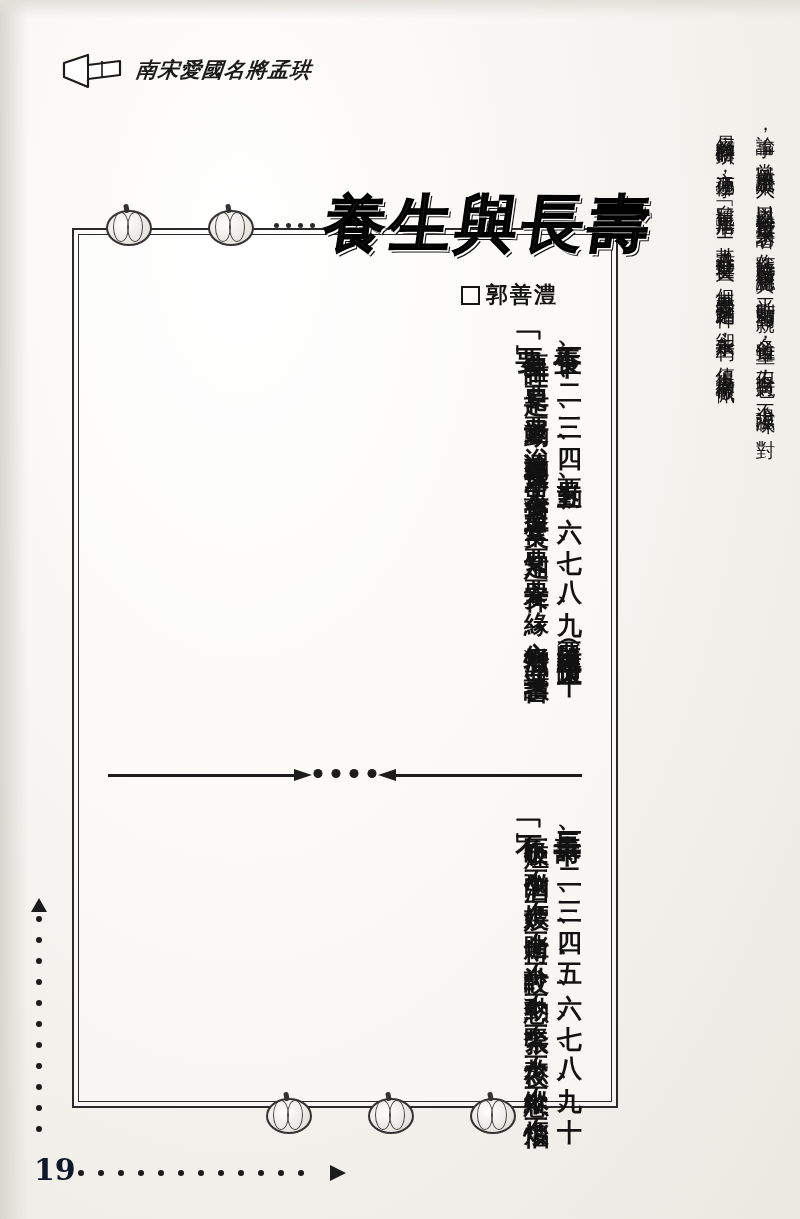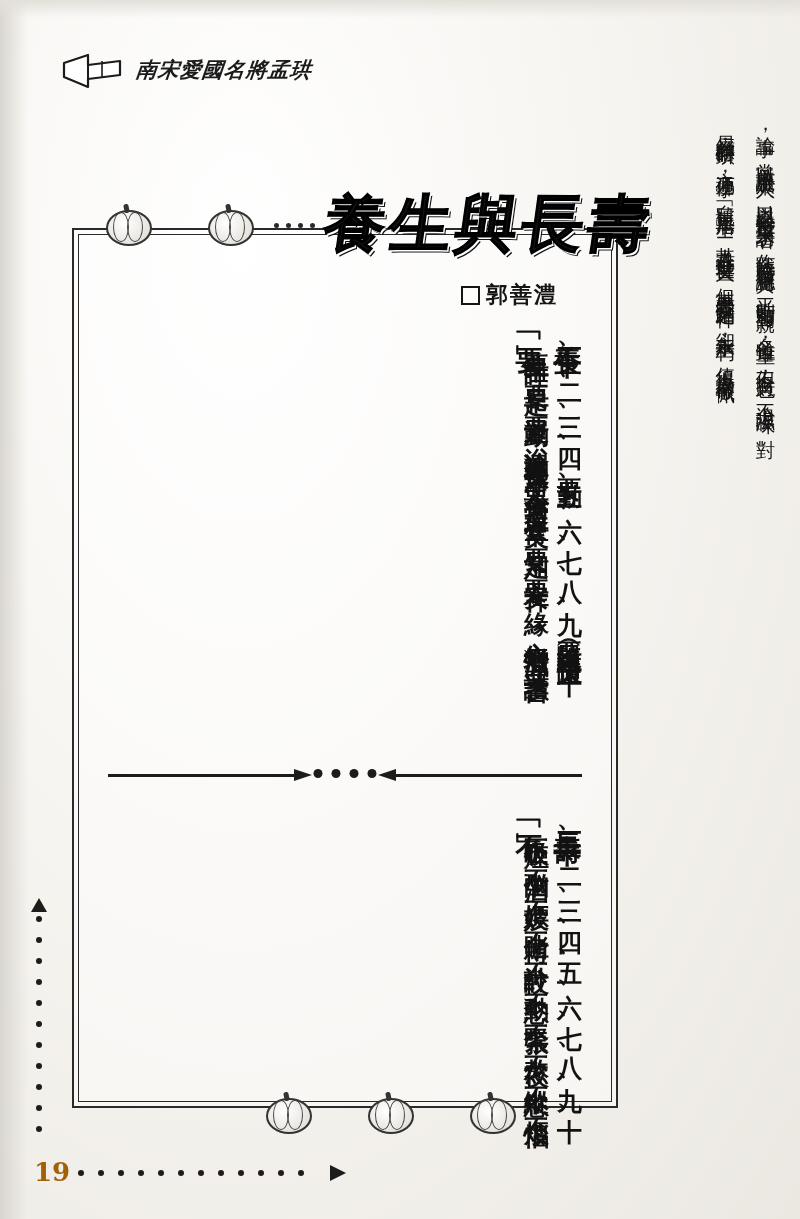--- a/index.html
+++ b/index.html
@@ -325,23 +325,23 @@
     width: 6px; height: 6px;
     border-radius: 50%;
     background: #1c1c1c;
     display: block;
   }
   #page-number {
     position: absolute;
     left: 34px;
     bottom: 32px;
     font-family: "DejaVu Serif", "Liberation Serif", serif;
-    font-size: 26px;
+    font-size: 30px;
     font-weight: bold;
-    color: #a16207;
+    color: #0f172a;
   }
   #footer-rule {
     position: absolute;
     left: 78px;
     bottom: 40px;
     width: 260px;
     height: 12px;
     display: flex;
     align-items: center;
     gap: 14px;

